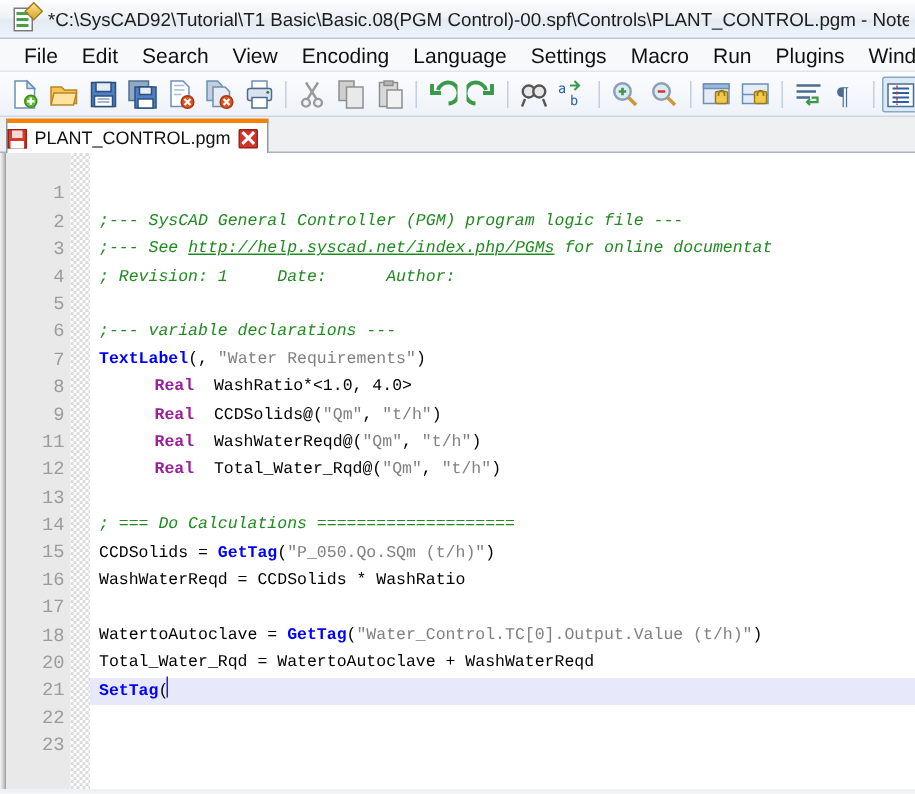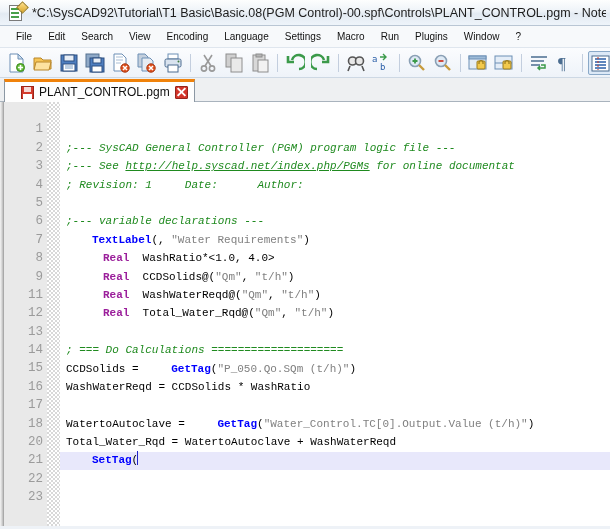--- a/index.html
+++ b/index.html
@@ -24,35 +24,35 @@
       background:#ffffff; border:1px solid #7a7a7a; }
   .title-icon .pg:before{ content:""; position:absolute; left:1px; top:2px; right:2px; height:2px;
       background:#4aa04a; box-shadow:0 4px 0 #4aa04a, 0 8px 0 #4aa04a;}
   .title-icon .pen { position:absolute; right:-1px; top:-1px; width:9px; height:9px;
       background:linear-gradient(135deg,#ffe08a,#d9a62a); transform:rotate(45deg); border:1px solid #9c7a18;}
   .title-text { font-size:12.5px; color:#1d1d1d; white-space:nowrap; overflow:hidden; }
 
   
   .menubar { height:22px; display:flex; align-items:center; padding-left:8px;
              background:#f7f9fb; border-bottom:1px solid #dfe6ee; }
-  .menu-item { font-size:10px; color:#111; padding:2px 8px; white-space:nowrap; cursor:default; }
+  .menu-item { font-size:14px; color:#111; padding:2px 8px; white-space:nowrap; cursor:default; }
 
   
   .toolbar { height:30px; display:flex; align-items:center; padding-left:4px;
              background: linear-gradient(#fbfcfe,#eef3f9);
              border-bottom:1px solid #cdd8e4; }
   .tb { width:24px; height:24px; position:relative; margin:0 1px; flex:0 0 auto; }
   .tb.pressed { border:1px solid #8aa9c8; background:#dce9f7; border-radius:2px; }
   .sep { width:1px; height:18px; background:#c3cede; margin:0 4px; flex:0 0 auto; }
   .tbsvg { position:absolute; left:2px; top:2px; }
 
   
   .tabbar { height:24px; background:#eef0f2; border-bottom:1px solid #a9b3bd;
             display:flex; align-items:flex-end; padding-left:4px; }
-  .tab { height:23px; display:flex; align-items:center; gap:5px; padding:0 6px 0 16px;
+  .tab { height:23px; display:flex; align-items:center; gap:5px; padding:0 6px 0 0;
          background:#fefefe; border:1px solid #8c98a4; border-bottom:none;
          border-top:3px solid #f0820a; position:relative; top:1px; }
   .tab-save { width:13px; height:13px; position:relative; flex:0 0 auto; }
   .tab-save .body{ position:absolute; inset:0; background:#d33b2c; border:1px solid #9d2318;}
   .tab-save .slot{ position:absolute; left:3px; top:1px; width:7px; height:5px; background:#f5d9d6;}
   .tab-save .lbl{ position:absolute; left:2px; bottom:0px; width:9px; height:5px; background:#ffffff;}
   .tab-label { font-size:12px; color:#111; white-space:nowrap; }
   .tab-close { width:13px; height:13px; position:relative; flex:0 0 auto; }
   .tab-close .sq { position:absolute; inset:0; background:#d3342a; border:1px solid #95241c; border-radius:1px;}
   .tab-close .b1,.tab-close .b2{ position:absolute; left:1px; top:5px; width:11px; height:2px; background:#fff;}
@@ -77,21 +77,21 @@
           font-family:"Liberation Mono","DejaVu Sans Mono", monospace;
           font-size:12.5px; color:#9b9b9b; height:18.4px; line-height:18.4px; }
   .code { position:absolute; left:6px; font-size:11px; height:18.4px; line-height:18.4px;
           letter-spacing:0px; white-space:pre; }
   .cur-line { position:absolute; left:60px; right:0; height:18.4px; background:#e8e8fb; }
   .caret { display:inline-block; width:1px; height:14px; background:#2222cc;
            vertical-align:-2px; margin:0 -1px; }
 
   .cm   { color:#1f8a1f; font-style:italic; }
   .cm u { text-decoration:underline; }
-  .kw   { color:#0000ff; font-weight:bold;margin-left:26px; }
+  .kw   { color:#0000ff; font-weight:bold; }
   .ty   { color:#9b1f9b; font-weight:bold;padding-left:37px; }
   .st   { color:#808080; }
   .pl   { color:#000000; }
 </style>
 </head>
 <body>
 
 <div id="app">
 
   <div class="titlebar">

